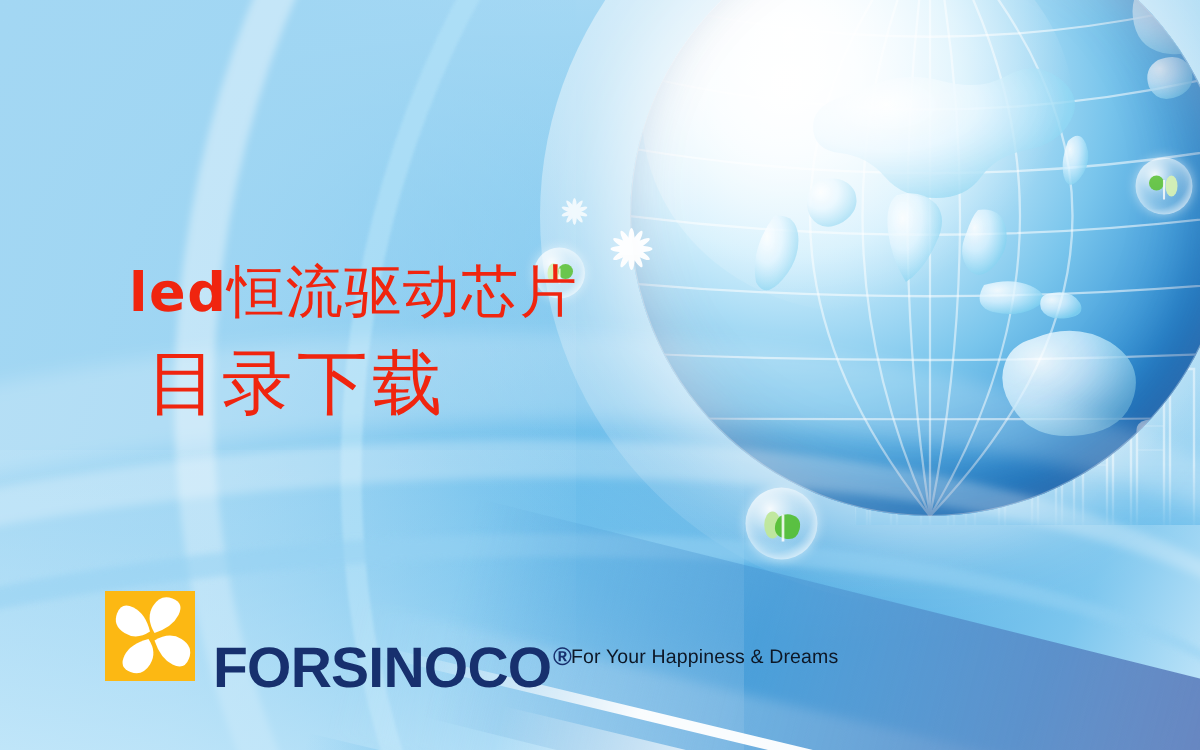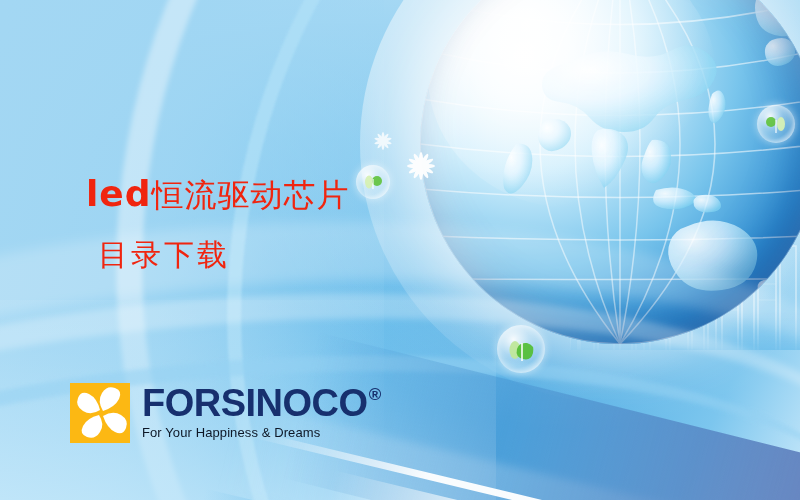--- a/index.html
+++ b/index.html
@@ -235,50 +235,51 @@
     font-family: "DejaVu Sans", "Liberation Sans", sans-serif;
     font-size: 36px;
     line-height: 60px;
     white-space: nowrap;
     letter-spacing: 1px;
   }
   .title-line-1 { font-weight: 700; }
   .title-line-2 {
     font-family: "DejaVu Serif", "Liberation Serif", serif;
     font-weight: 400;
-    font-size: 30px;
+    font-size: 47px;
     padding-left: 12px;
     letter-spacing: 3px;
   }
   .title-line-1 .cjk {
     font-family: "DejaVu Serif", "Liberation Serif", serif;
     font-weight: 400;
-    font-size: 32px;
+    font-size: 38px;
     letter-spacing: 1px;
   }
 
   
   .logo {
     position: absolute;
     left: 70px; top: 383px;
     display: flex;
     align-items: center;
     z-index: 40;
   }
   .logo-mark {
     width: 60px; height: 60px;
     background: #fcb813;
     position: relative;
     flex: 0 0 auto;
   }
   .logo-text {
     margin-left: 12px;
     display: flex;
-    flex-direction: column;
+    flex-direction: row;
     justify-content: center;
+    margin-top: 44px;
   }
   .logo-name {
     display: flex;
     align-items: flex-start;
     color: #17306e;
     font-family: "Liberation Sans", sans-serif;
     font-weight: 700;
     font-size: 38px;
     line-height: 38px;
     letter-spacing: -0.5px;

